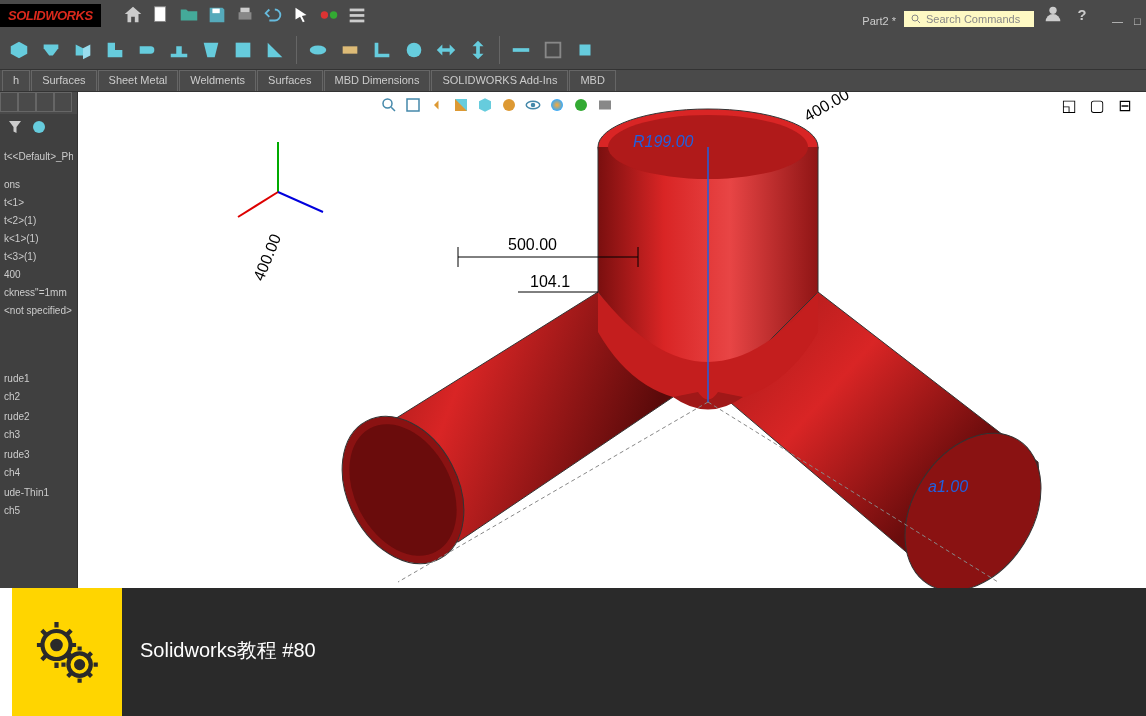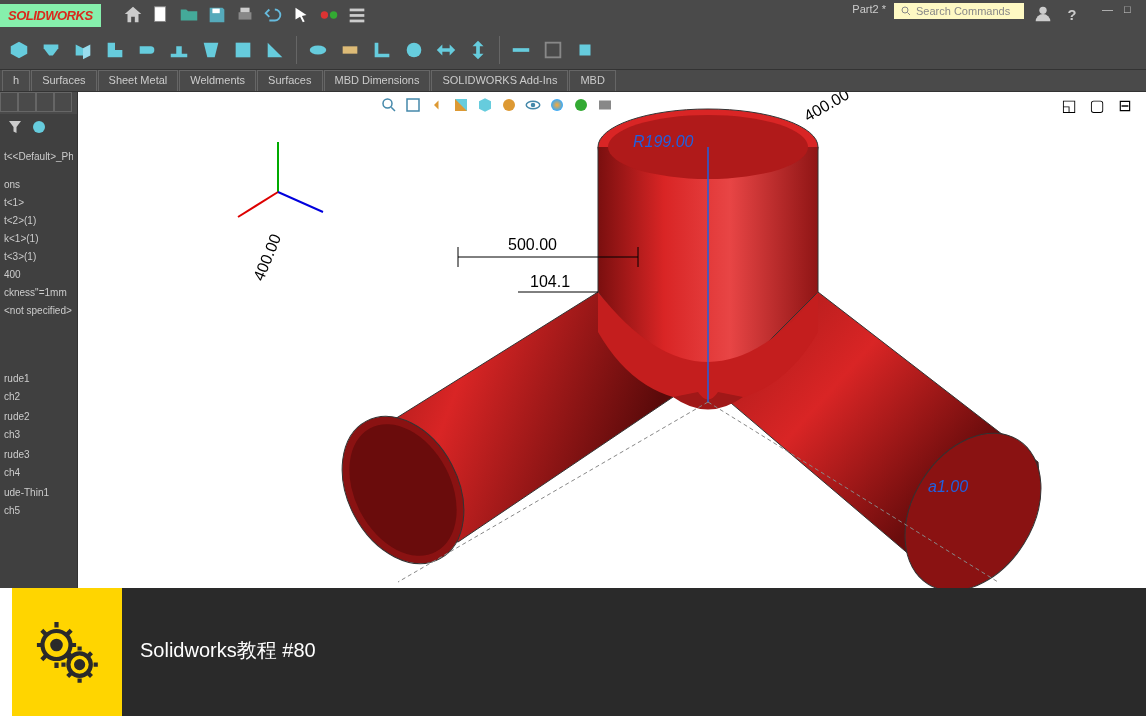--- a/index.html
+++ b/index.html
@@ -1,24 +1,24 @@
 <!DOCTYPE html>
 <html><head>
 <meta charset="utf-8">
 <style>
 * { margin: 0; padding: 0; box-sizing: border-box; font-family: "Segoe UI", Arial, sans-serif; }
 body { width: 1146px; height: 716px; overflow: hidden; background: #fff; position: relative; }
 
 .titlebar { height: 30px; background: #4a4a4a; display: flex; align-items: center; color: #ccc; font-size: 11px; }
-.logo { background: #86efac; padding: 4px 8px; color: #da291c; font-weight: bold; font-size: 13px; font-style: italic; letter-spacing: -0.5px; }
+.logo { background: #000000; padding: 4px 8px; color: #da291c; font-weight: bold; font-size: 13px; font-style: italic; letter-spacing: -0.5px; }
 .menu { display: flex; gap: 2px; margin-left: 10px; }
 .menu-item { padding: 4px 8px; cursor: pointer; }
 .title-icons { display: flex; gap: 4px; margin-left: 20px; align-items: center; }
 .title-icons .ticon { width: 24px; height: 24px; display: flex; align-items: center; justify-content: center; cursor: pointer; }
-.title-right { margin-left: auto; display: flex; align-items: flex-start; gap: 8px; padding-right: 10px; }
+.title-right { margin-left: auto; display: flex; align-items: flex-end; gap: 8px; }
 .doc-name { font-size: 11px; color: #ccc; }
 .search-box { background: #fef9c3; padding: 2px 6px; width: 130px; font-size: 11px; color: #888; display: flex; align-items: center; gap: 4px; }
 .win-btns { display: flex; gap: 10px; margin-left: 10px; }
 .win-btn { width: 12px; height: 12px; color: #ccc; cursor: pointer; }
 
 .ribbon { height: 40px; background: #4a4a4a; display: flex; align-items: center; padding: 2px 4px; gap: 2px; border-bottom: 1px solid #333; }
 .ribbon-btn { width: 30px; height: 30px; display: flex; align-items: center; justify-content: center; cursor: pointer; border-radius: 2px; }
 .ribbon-sep { width: 1px; height: 28px; background: #666; margin: 0 4px; }
 
 .tabs { height: 22px; background: #4a4a4a; display: flex; padding-left: 2px; font-size: 11px; border-bottom: 1px solid #333; }

